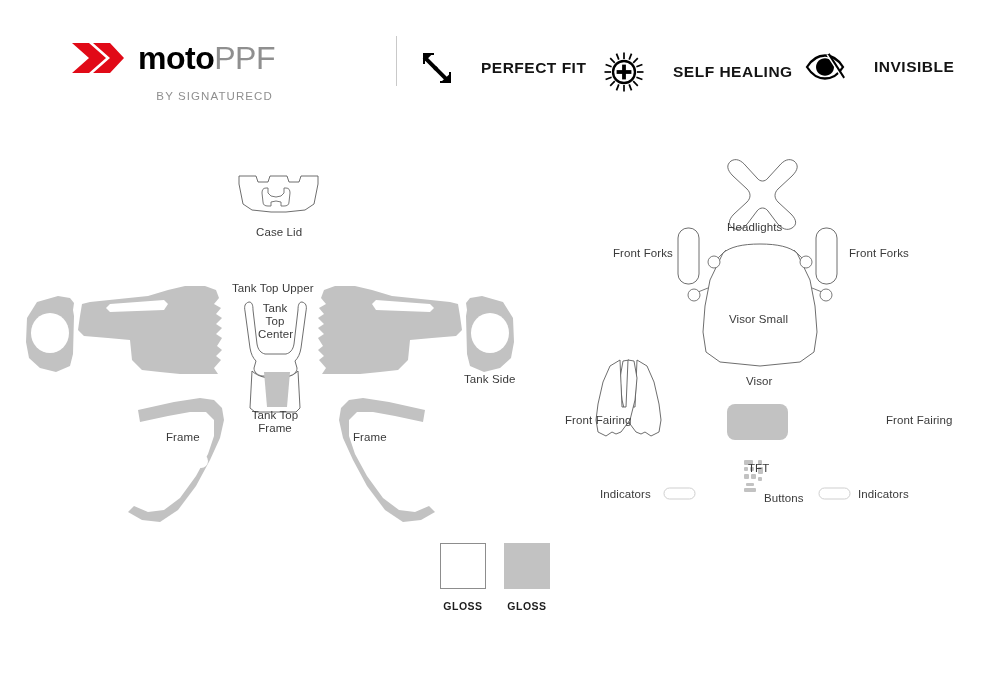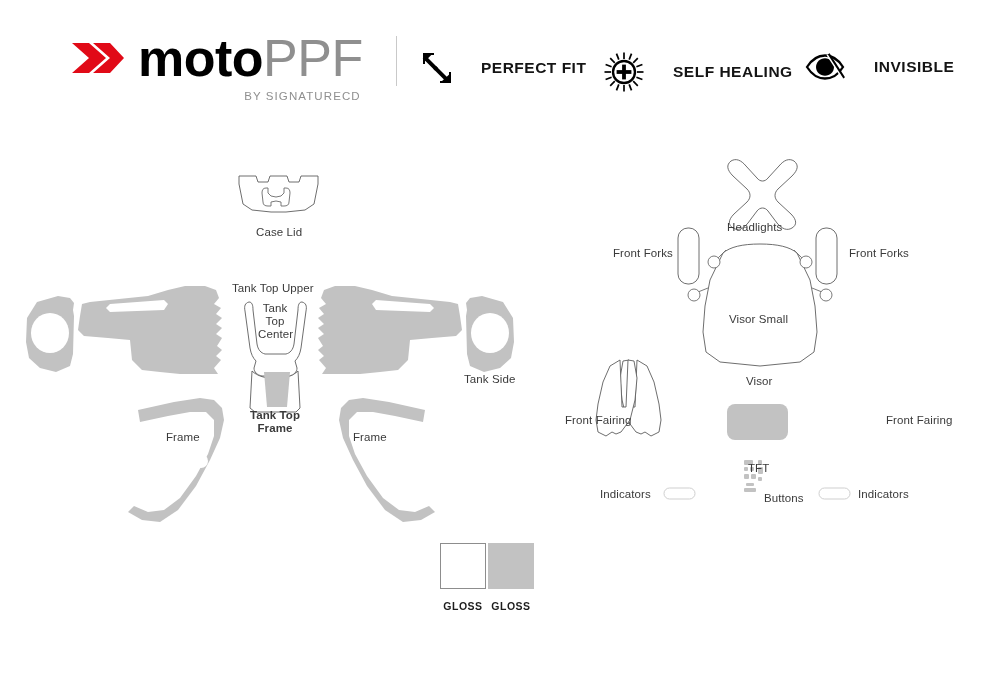--- a/index.html
+++ b/index.html
@@ -32,21 +32,21 @@
   }
   #logo-row {
     display: flex;
     align-items: center;
   }
   #logo-chevrons {
     display: block;
     margin-right: 14px;
   }
   #logo-wordmark {
-    font-size: 52px;
+    font-size: 32px;
     line-height: 40px;
     letter-spacing: -0.5px;
     white-space: nowrap;
   }
   .wm-moto {
     font-weight: bold;
     color: #000000;
   }
   .wm-ppf {
     font-weight: normal;
@@ -102,21 +102,21 @@
     line-height: 13px;
     letter-spacing: 0.1px;
   }
   .part-label.center { text-align: center; }
 
   
   #swatches {
     position: absolute;
     left: 440px; top: 543px;
     display: flex;
-    gap: 2px;
+    gap: 18px;
   }
   .swatch-item {
     display: flex;
     flex-direction: column;
     align-items: center;
   }
   .swatch-chip {
     width: 46px; height: 46px;
   }
   .swatch-chip.gloss {
@@ -355,21 +355,21 @@
     <div class="part-label center" style="left:256px; top:106px;">Case Lid</div>
 
     <div class="part-label center" style="left:232px; top:162px;">Tank Top Upper</div>
 
     <div class="part-label center" style="left:258px; top:182px; width:34px;">
       <div>Tank</div>
       <div>Top</div>
       <div>Center</div>
     </div>
 
-    <div class="part-label center" style="left:245px; top:289px; width:60px;font-weight:bold;">
+    <div class="part-label center" style="left:245px; top:289px; width:60px;">
       <div>Tank Top</div>
       <div>Frame</div>
     </div>
 
     <div class="part-label" style="left:464px; top:253px;">Tank Side</div>
 
     <div class="part-label" style="left:166px; top:311px;">Frame</div>
 
     <div class="part-label" style="left:353px; top:311px;">Frame</div>
 

